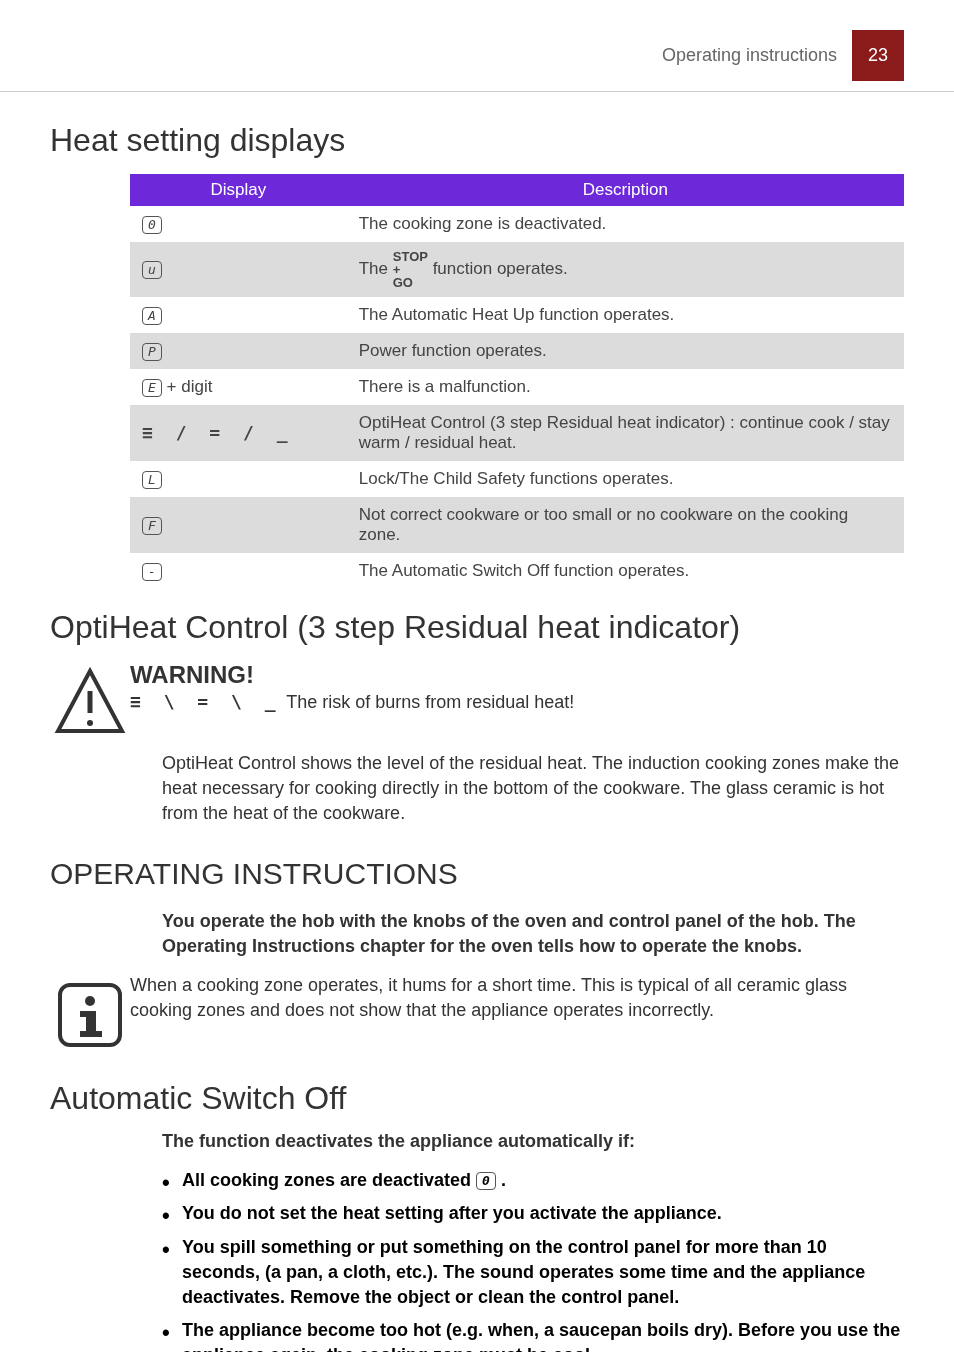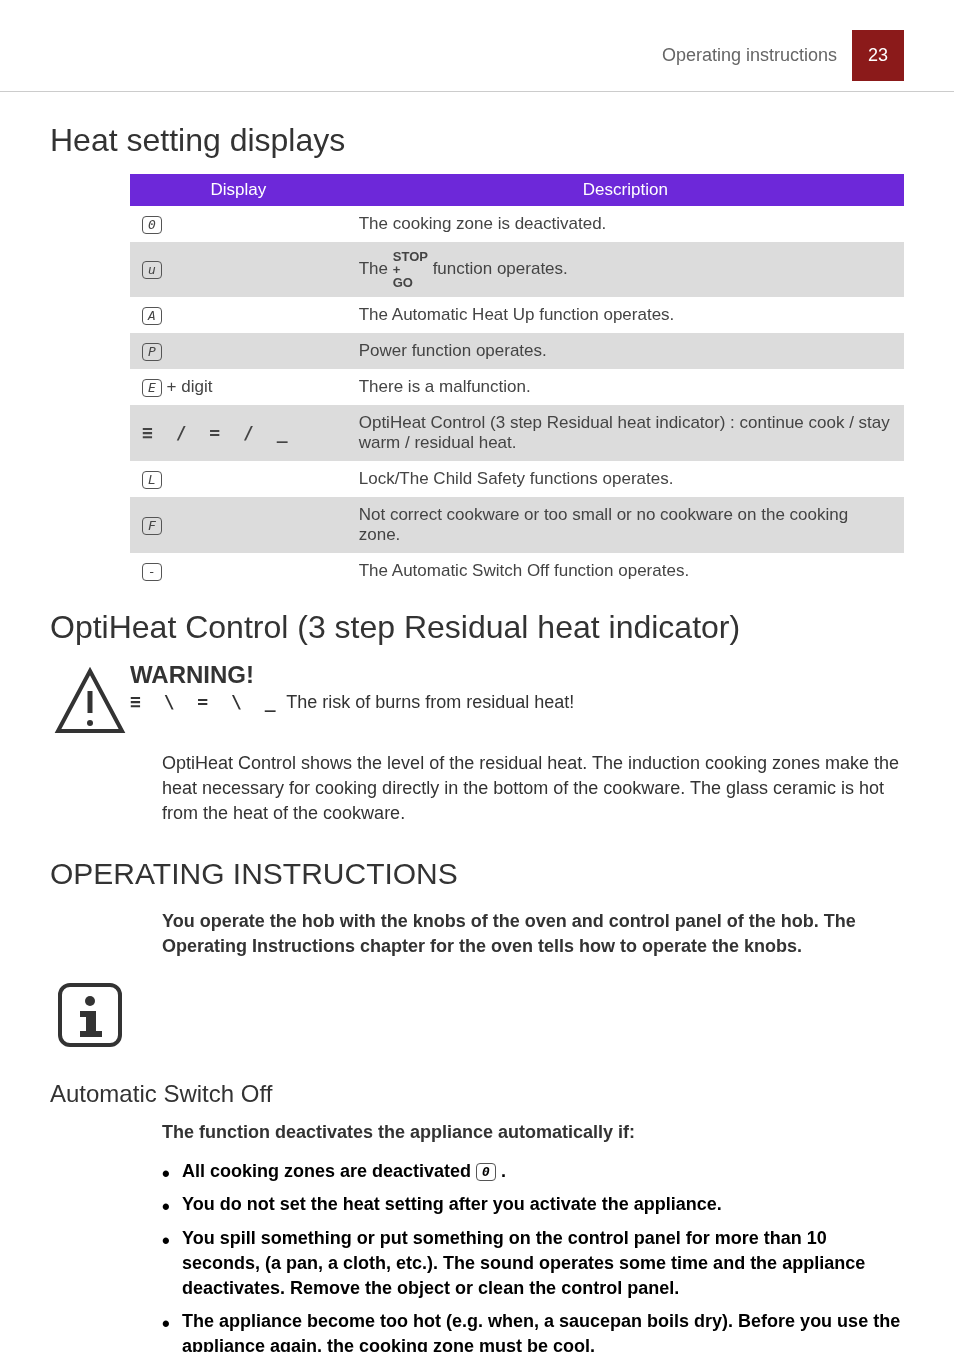--- a/index.html
+++ b/index.html
@@ -41,21 +41,21 @@
       color: #333;
       margin-bottom: 15px;
     }
     .main-heading {
       font-size: 30px;
       font-weight: 400;
       color: #333;
       margin: 30px 0 18px 0;
     }
     .subsection-heading {
-      font-size: 24px;
+      font-size: 32px;
       font-weight: 400;
       color: #333;
       margin: 25px 0 12px 0;
     }
     table {
       width: 100%;
       border-collapse: collapse;
       margin-left: 80px;
       width: calc(100% - 80px);
       margin-bottom: 20px;
@@ -252,20 +252,23 @@
   <div class="icon-row">
     <div class="icon-col">
       <svg viewBox="0 0 40 40" class="info-icon">
         <rect x="5" y="5" width="30" height="30" rx="5" fill="none" stroke="#333" stroke-width="2"></rect>
         <circle cx="20" cy="13" r="2.5" fill="#333"></circle>
         <rect x="15" y="18" width="8" height="3" fill="#333"></rect>
         <rect x="18" y="18" width="5" height="12" fill="#333"></rect>
         <rect x="15" y="28" width="11" height="3" fill="#333"></rect>
       </svg>
     </div>
+    <div class="text-col">
+      <p class="body-text">When a cooking zone operates, it hums for a short time. This is typical of all ceramic glass cooking zones and does not show that the appliance operates incorrectly.</p>
+    </div>
   </div>
 
   <h2 class="subsection-heading">Automatic Switch Off</h2>
 
   <div class="indent-text">
     <p class="body-text bold-text">The function deactivates the appliance automatically if:</p>
     <ul>
       <li><span>All cooking zones are deactivated </span><span class="symbol-box">0</span> .</li>
       <li>You do not set the heat setting after you activate the appliance.</li>
       <li>You spill something or put something on the control panel for more than 10 seconds, (a pan, a cloth, etc.). The sound operates some time and the appliance deactivates. Remove the object or clean the control panel.</li>

